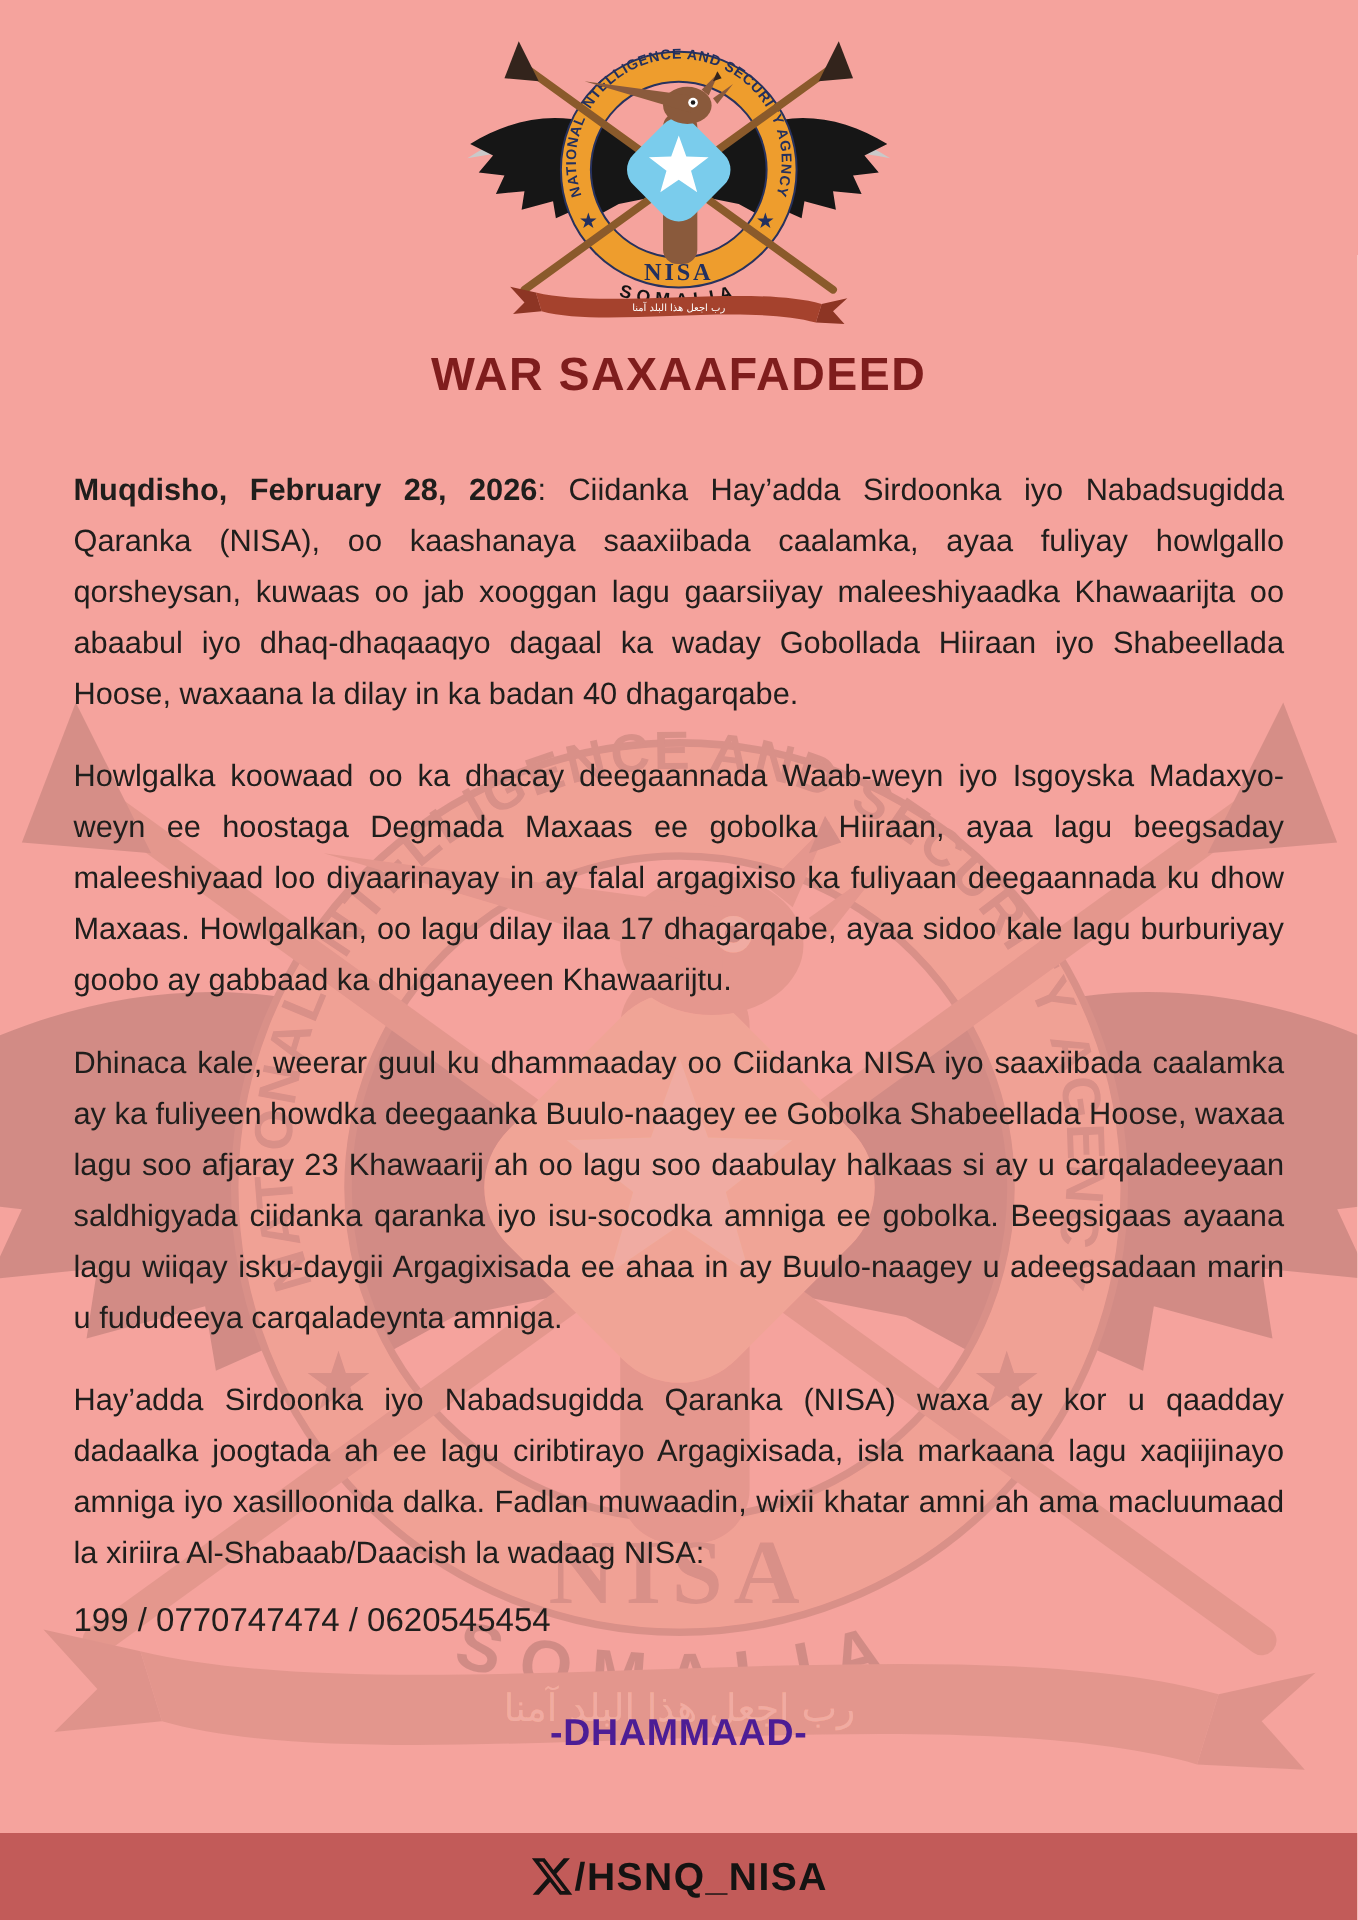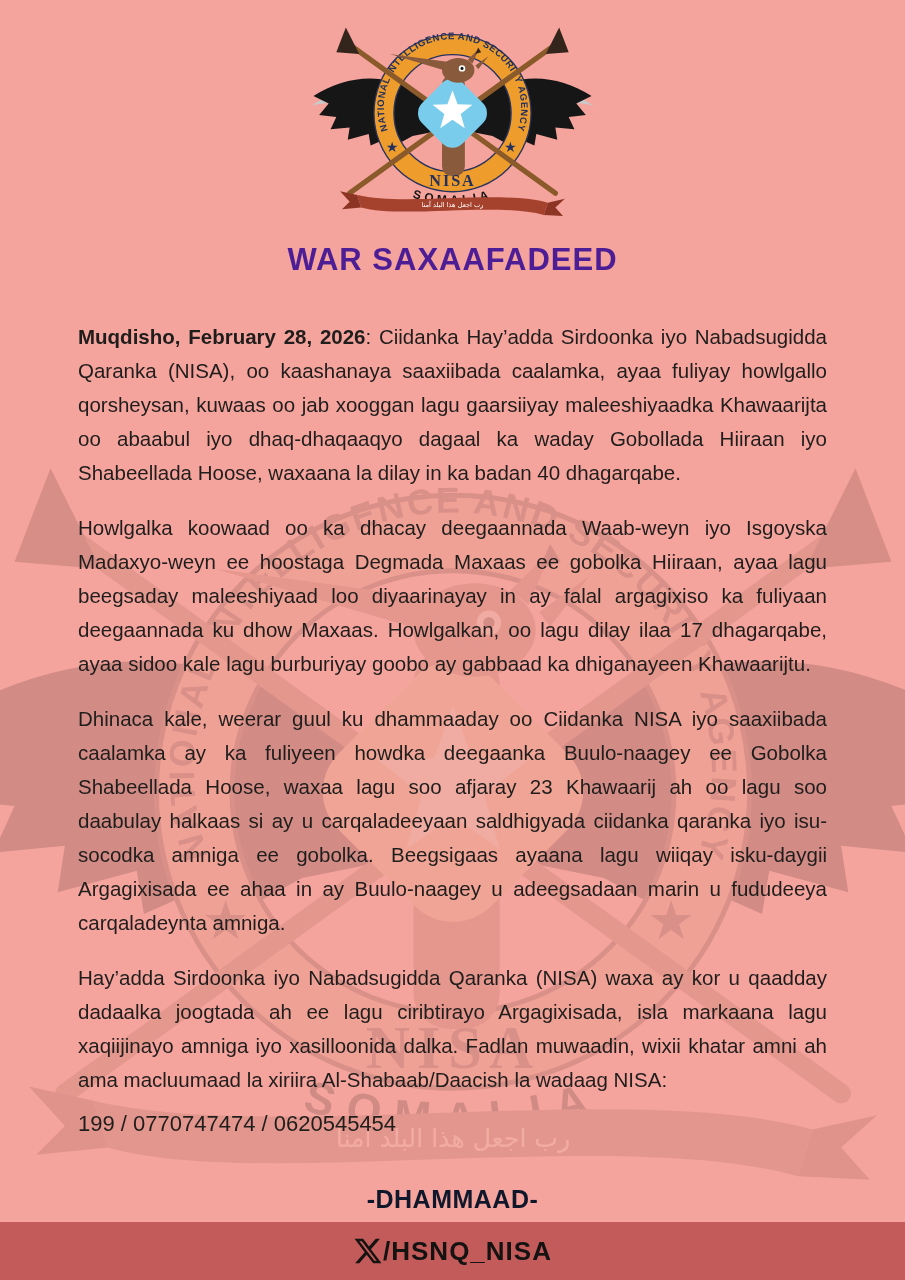--- a/index.html
+++ b/index.html
@@ -21,29 +21,29 @@
     pointer-events:none;
     z-index:0;
   }
   .layer{position:relative;z-index:1;}
   .logo-wrap{
     display:flex;justify-content:center;
     padding-top:16px;
   }
   .logo-wrap svg{width:305px;height:200px;}
   .title{
-    margin:26px 0 0 0;
+    margin:16px 0 0 0;
     text-align:center;
     font-size:31px;
     font-weight:700;
     letter-spacing:1px;
-    color:#4c1d95;
+    color:#7f1d1d;
   }
   .content{
-    padding:0 78px;
+    padding:0 49px;
     margin-top:42px;
   }
   .content p{
     margin:0 0 21px 0;
     font-size:20.5px;
     line-height:34px;
     text-align:justify;
     text-justify:inter-word;
   }
   .content .lead{font-weight:700;}
@@ -51,21 +51,21 @@
     font-size:22px;
     line-height:34px;
     margin-top:-6px;
   }
   .end-mark{
     margin-top:44px;
     text-align:center;
     font-size:25px;
     font-weight:700;
     letter-spacing:0.5px;
-    color:#0f172a;
+    color:#4c1d95;
   }
   .footer{
     position:absolute;
     left:0;bottom:0;
     width:100%;height:58px;
     background:#c25b59;
     display:flex;align-items:center;justify-content:center;
     z-index:2;
   }
   .footer .x-icon{width:30px;height:30px;display:block;}

